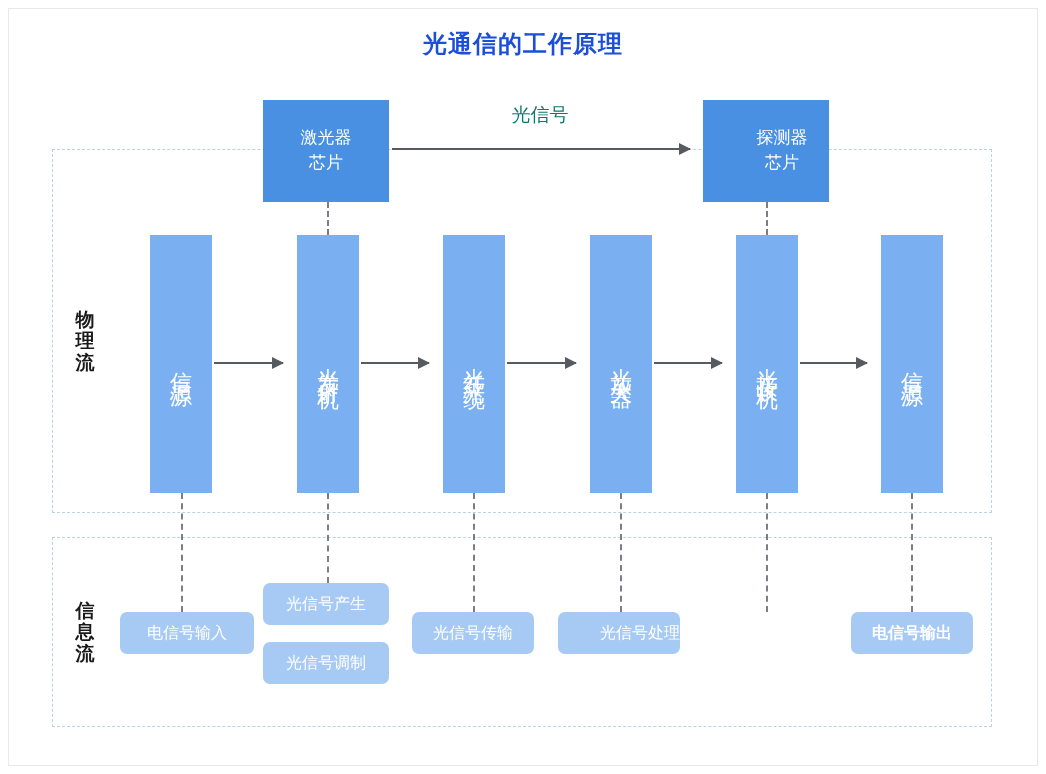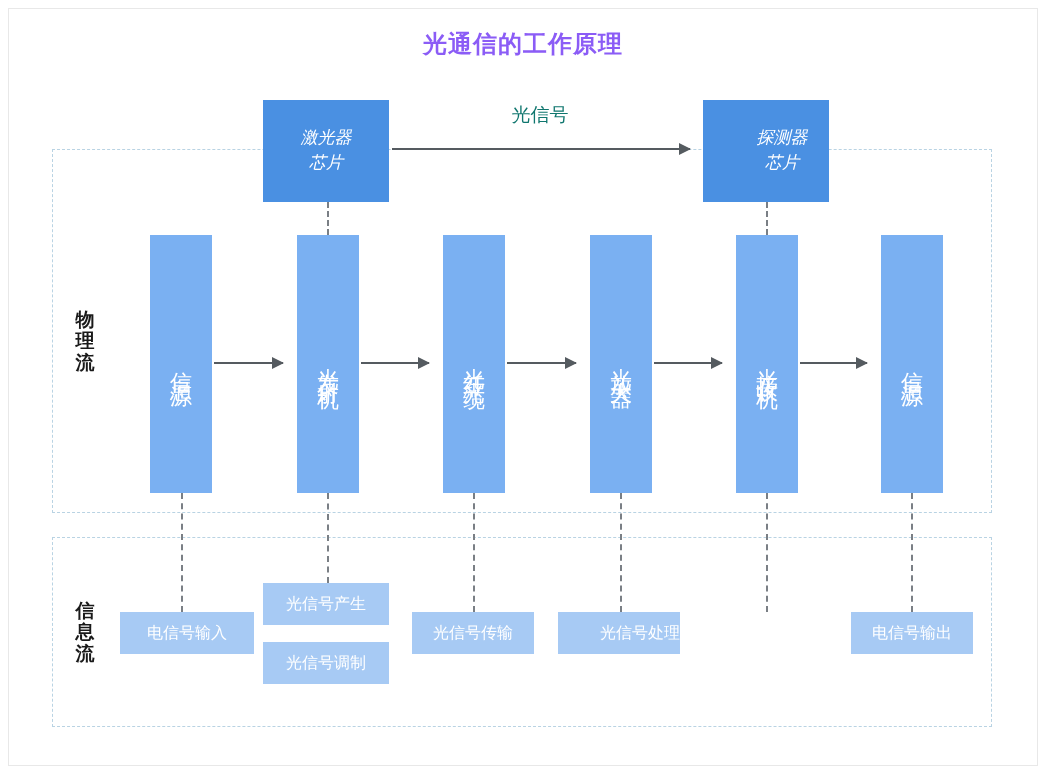--- a/index.html
+++ b/index.html
@@ -29,21 +29,21 @@
     background: #ffffff;
   }
   #title {
     position: absolute;
     left: 0;
     top: 28px;
     width: 1046px;
     text-align: center;
     font-size: 24px;
     font-weight: bold;
-    color: #8b5cf6;
+    color: #1d4ed8;
     letter-spacing: 1px;
   }
   
   .group-box {
     position: absolute;
     border: 1px dashed #b9d3e3;
     box-sizing: border-box;
     background: transparent;
   }
   #group-physical {
@@ -82,21 +82,20 @@
     position: absolute;
     background: #4a90e2;
     color: #ffffff;
     font-size: 17px;
     line-height: 1.45;
     text-align: center;
     display: flex;
     align-items: center;
     justify-content: flex-start;
     box-sizing: border-box;
-    font-style: italic;
   }
   .chip-box .chip-text {
     width: 100%;
     padding: 0 4px;
   }
   
   .proc-box {
     position: absolute;
     top: 235px;
     width: 62px;
@@ -121,20 +120,21 @@
     position: absolute;
     height: 42px;
     background: #a7caf4;
     color: #ffffff;
     font-size: 16px;
     display: flex;
     align-items: center;
     justify-content: center;
     box-sizing: border-box;
     white-space: nowrap;
+    border-radius: 7px;
   }
   
   .arrow {
     position: absolute;
     height: 2px;
     background: #555b60;
     top: 362px;
   }
   .arrow::after {
     content: "";
@@ -263,16 +263,16 @@
   </div>
   <div class="info-box" style="left:263px; top:642px; width:126px;">
     <span>光信号调制</span>
   </div>
   <div class="info-box" style="left:412px; top:612px; width:122px;">
     <span>光信号传输</span>
   </div>
   <div class="info-box" style="left:558px; top:612px; width:122px;justify-content:flex-end;">
     <span>光信号处理</span>
   </div>
-  <div class="info-box" style="left:851px; top:612px; width:122px;">
+  <div class="info-box" style="left:851px; top:612px; width:122px;font-weight:bold;">
     <span>电信号输出</span>
   </div>
 </div>
 
 </body></html>

